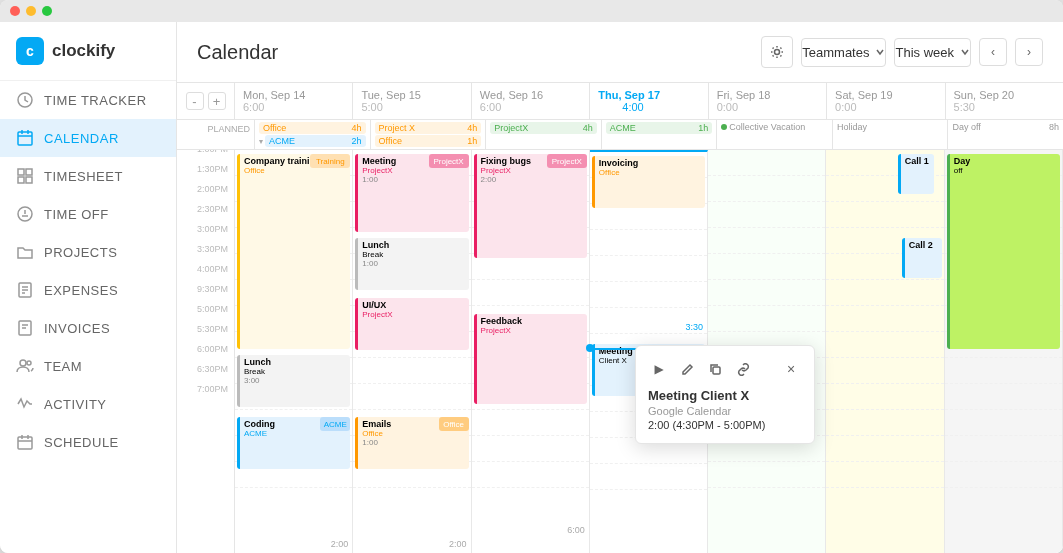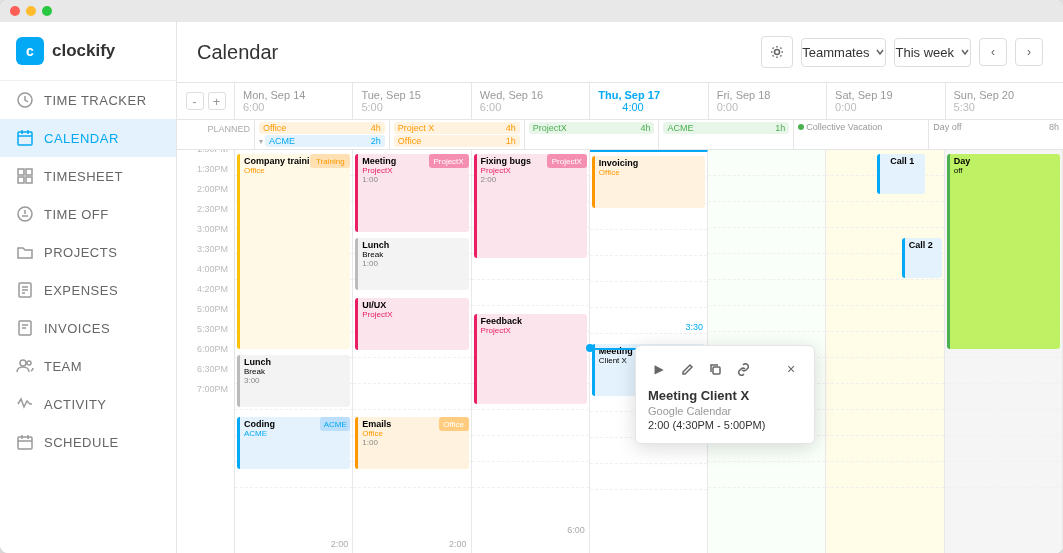--- a/index.html
+++ b/index.html
@@ -303,37 +303,40 @@
               <span>1h</span>
           </div>
         </div>
         <div class="planned-day">
           <div style="display:flex;align-items:center;font-size:9px;color:#999;">
             <span class="vacation-dot"></span>
             <span>Collective Vacation</span>
           </div>
         </div>
         <div class="planned-day">
+          <div style="font-size:9px;color:#999;">Holiday</div>
+        </div>
+        <div class="planned-day">
           <div style="font-size:9px;color:#999;display:flex;justify-content:space-between;">
             <span>Day off</span>
               <span>8h</span>
           </div>
         </div>
       </div>
 
       <div class="cal-scroll" style="height:calc(100% - 80px);">
         <div class="time-col">
           <div class="time-label">1:00PM</div>
           <div class="time-label">1:30PM</div>
           <div class="time-label">2:00PM</div>
           <div class="time-label">2:30PM</div>
           <div class="time-label">3:00PM</div>
           <div class="time-label">3:30PM</div>
           <div class="time-label">4:00PM</div>
-          <div class="time-label">4:20PM</div>
+          <div class="time-label">9:30PM</div>
           <div class="time-label">5:00PM</div>
           <div class="time-label">5:30PM</div>
           <div class="time-label">6:00PM</div>
           <div class="time-label">6:30PM</div>
           <div class="time-label">7:00PM</div>
         </div>
         <div class="days-area">
 
           <div class="day-col" style="position:relative;">
             <div class="hour-line"></div>
@@ -496,21 +499,21 @@
             <div class="hour-line"></div>
               <div class="hour-line"></div>
             <div class="hour-line"></div>
               <div class="hour-line"></div>
             <div class="hour-line"></div>
               <div class="hour-line"></div>
             <div class="hour-line"></div>
               <div class="hour-line"></div>
             <div class="hour-line"></div>
 
-            <div class="event" style="background:#e3f2fd;border-left:3px solid #03a9f4;top:4px;height:40px;left:auto;right:19px;width:48px;text-align:center;">
+            <div class="event" style="background:#e3f2fd;border-left:3px solid #03a9f4;top:4px;height:40px;left:auto;right:10px;width:36px;">
               <div class="event-title">Call 1</div>
             </div>
 
             <div class="event" style="background:#e3f2fd;border-left:3px solid #03a9f4;top:88px;height:40px;left:auto;right:2px;width:40px;">
               <div class="event-title">Call 2</div>
             </div>
           </div>
 
           <div class="day-col" style="position:relative;background:#f5f5f5;">
             <div class="hour-line"></div>

